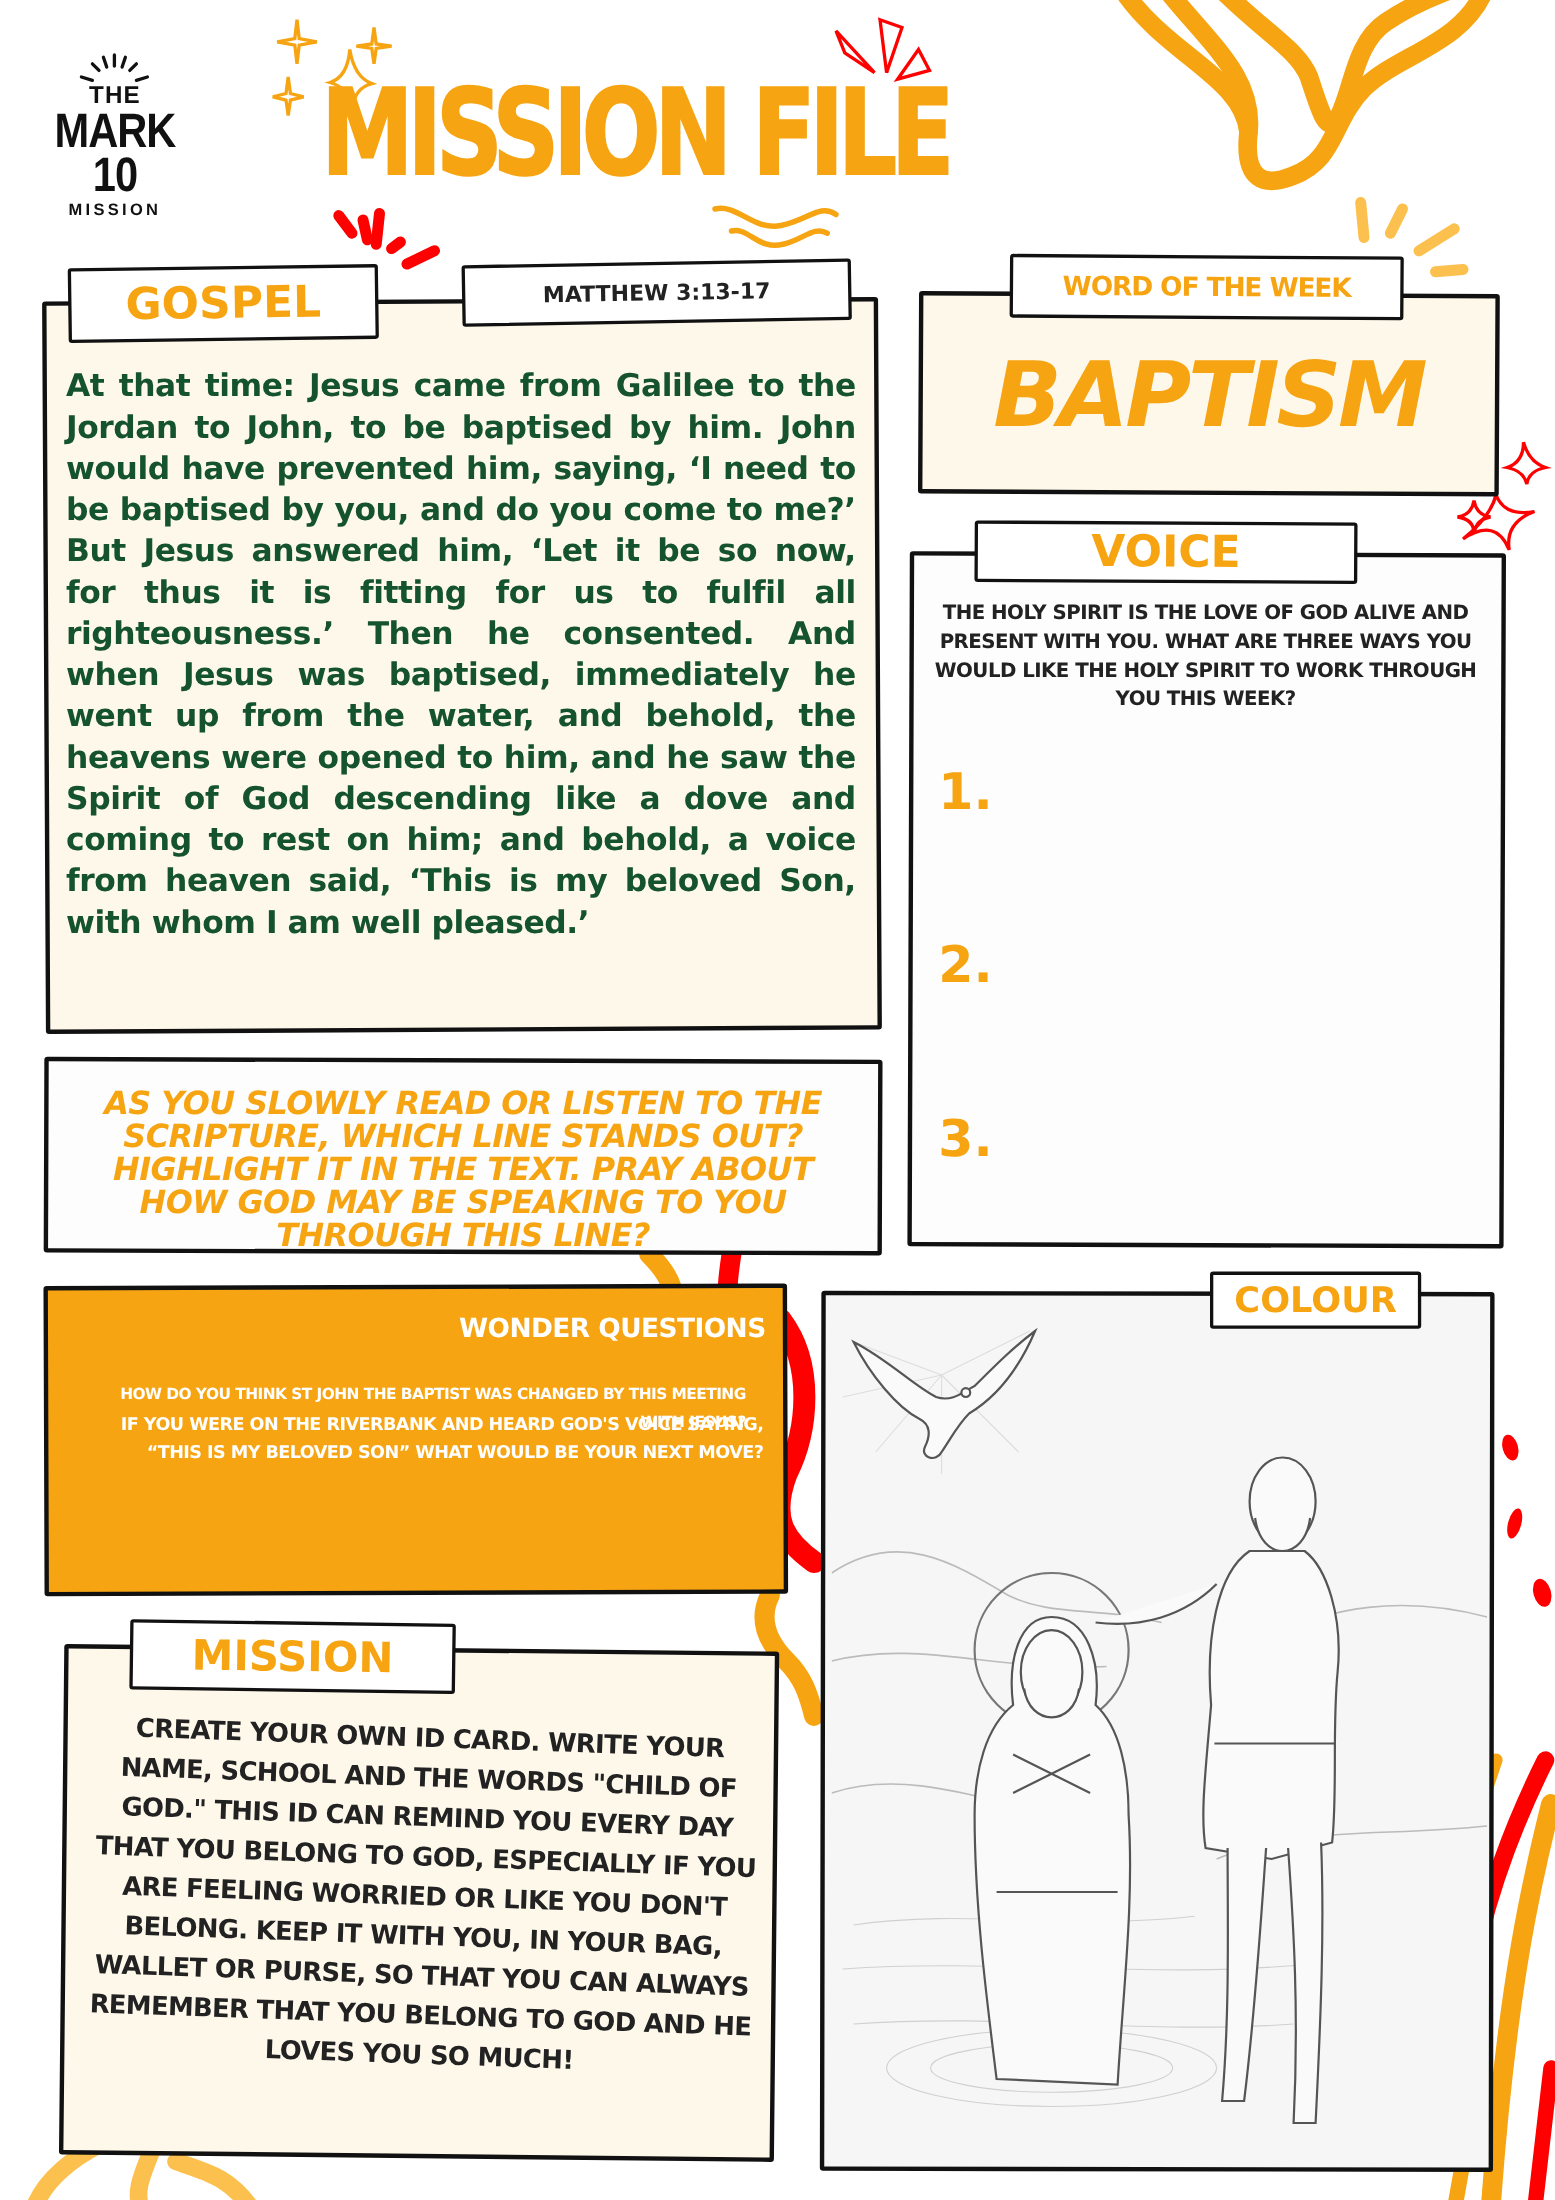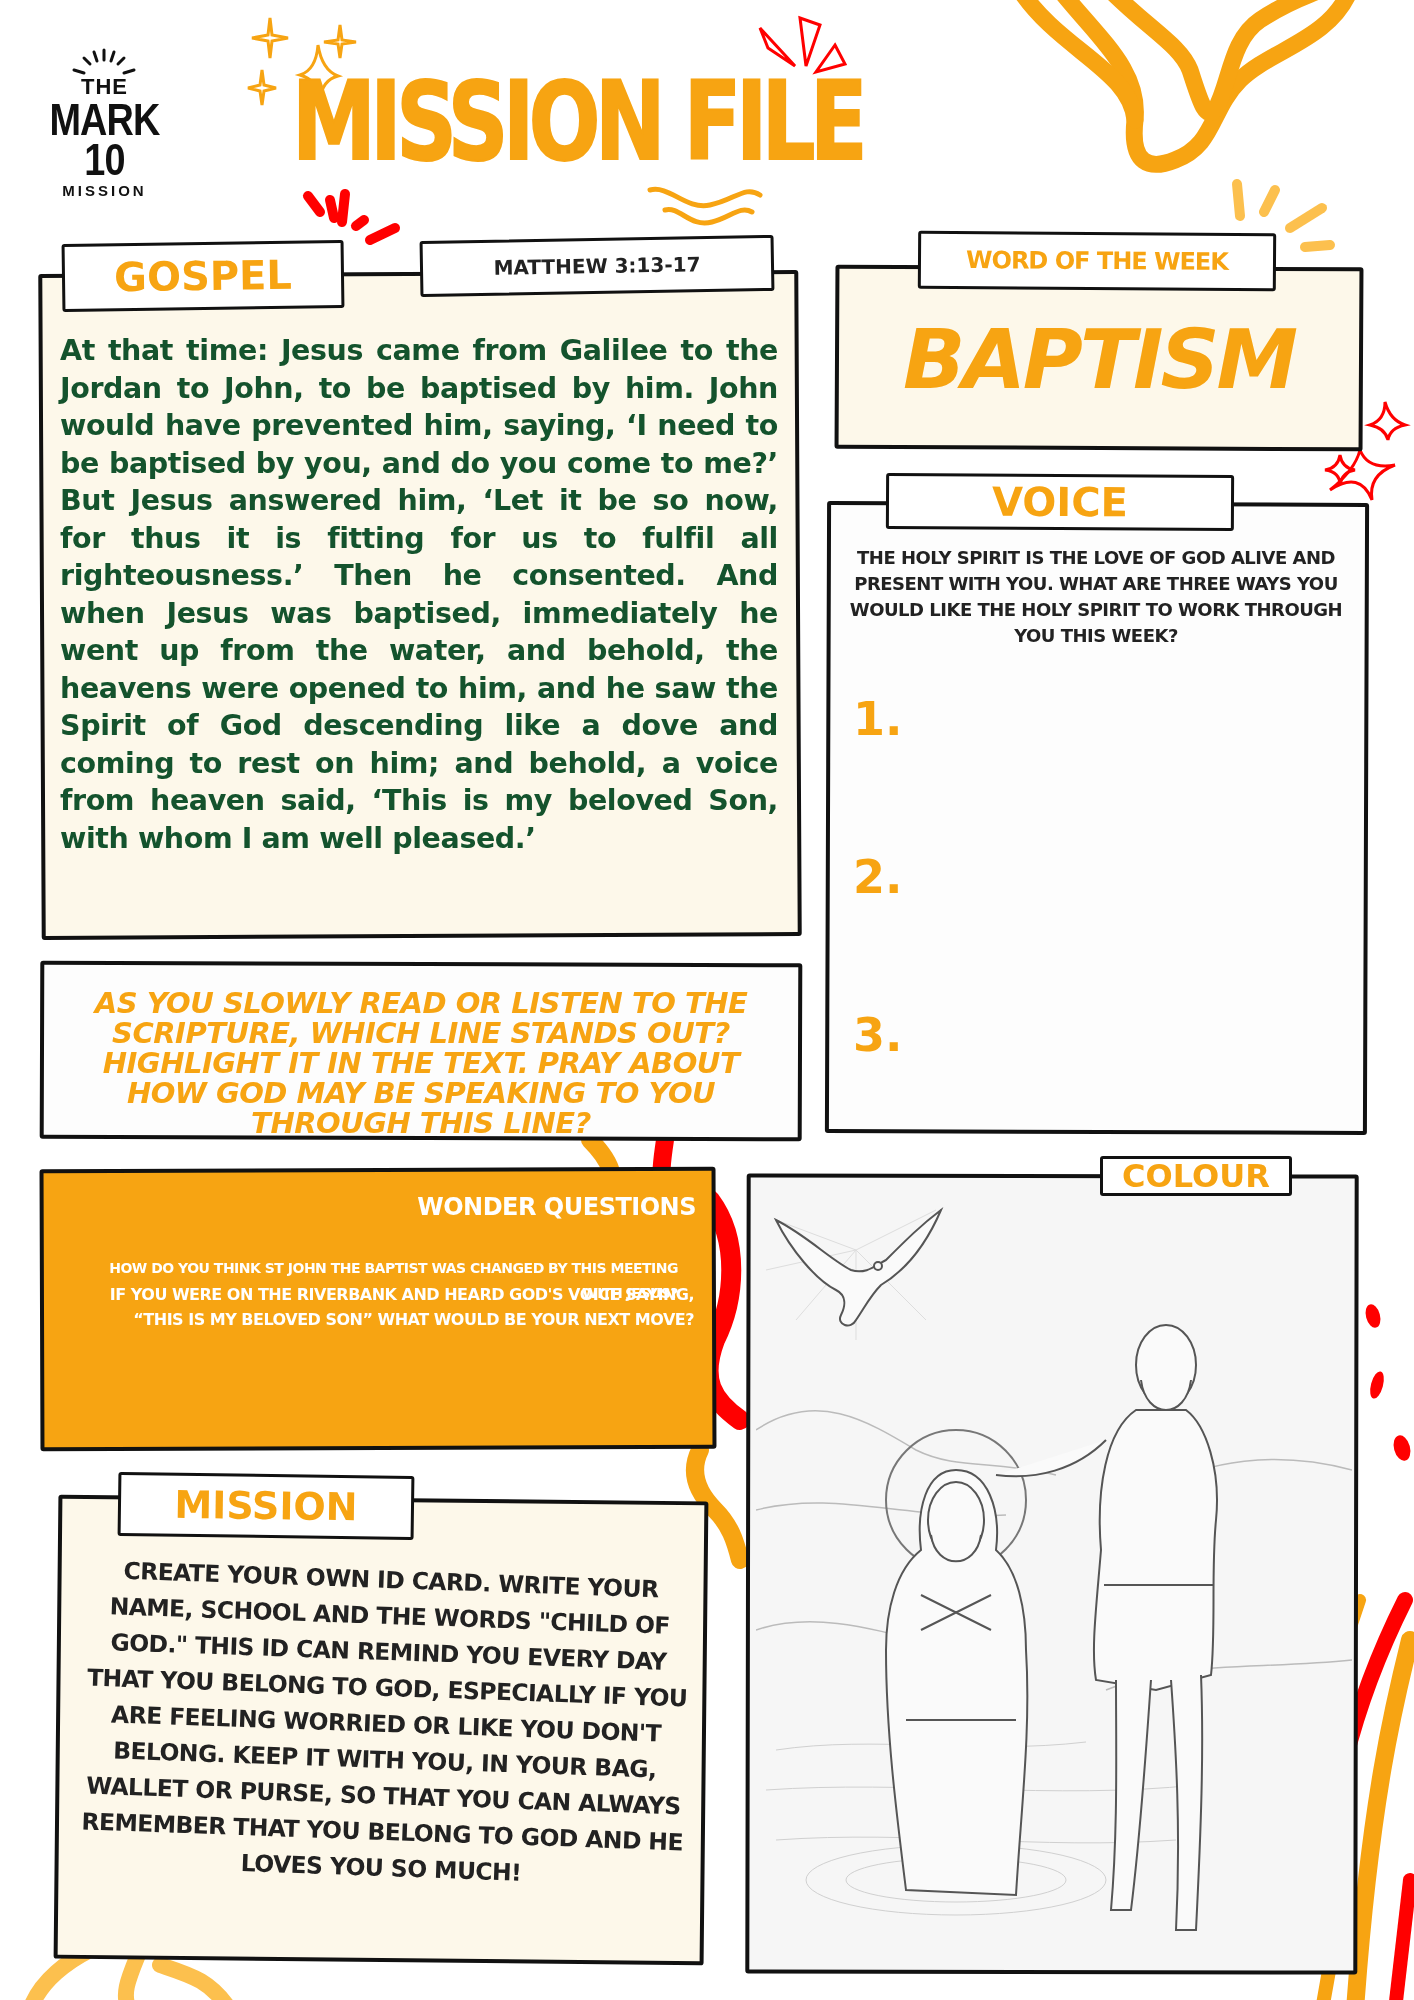--- a/index.html
+++ b/index.html
@@ -240,15 +240,15 @@
   <g fill="#fafafa" stroke="#555" stroke-width="2">
     <ellipse cx="410" cy="175" rx="30" ry="40"></ellipse>
     <path d="M385,190 C390,230 430,230 435,190"></path>
     <path d="M380,220 C350,240 340,300 345,360 C340,420 335,460 340,490 L400,500 L455,485 C460,440 455,380 460,330 C465,280 450,235 430,220 Z"></path>
     <path d="M350,250 C320,280 280,290 240,285"></path>
     <path d="M360,490 C360,560 362,640 355,720 L375,720 C385,640 390,560 395,490"></path>
     <path d="M415,490 C420,560 425,640 420,740 L440,740 C445,640 448,560 445,485"></path>
     <line x1="348" y1="395" x2="458" y2="395"></line>
   </g>
 </svg>
-<div class="tab" style="left:1100px; top:1156px; width:192px; height:40px; font-size:32px;">
+<div class="tab" style="left:1100px; top:1156px; width:192px; height:52px; font-size:32px;">
   <span>COLOUR</span>
 </div>
 
 </body></html>

